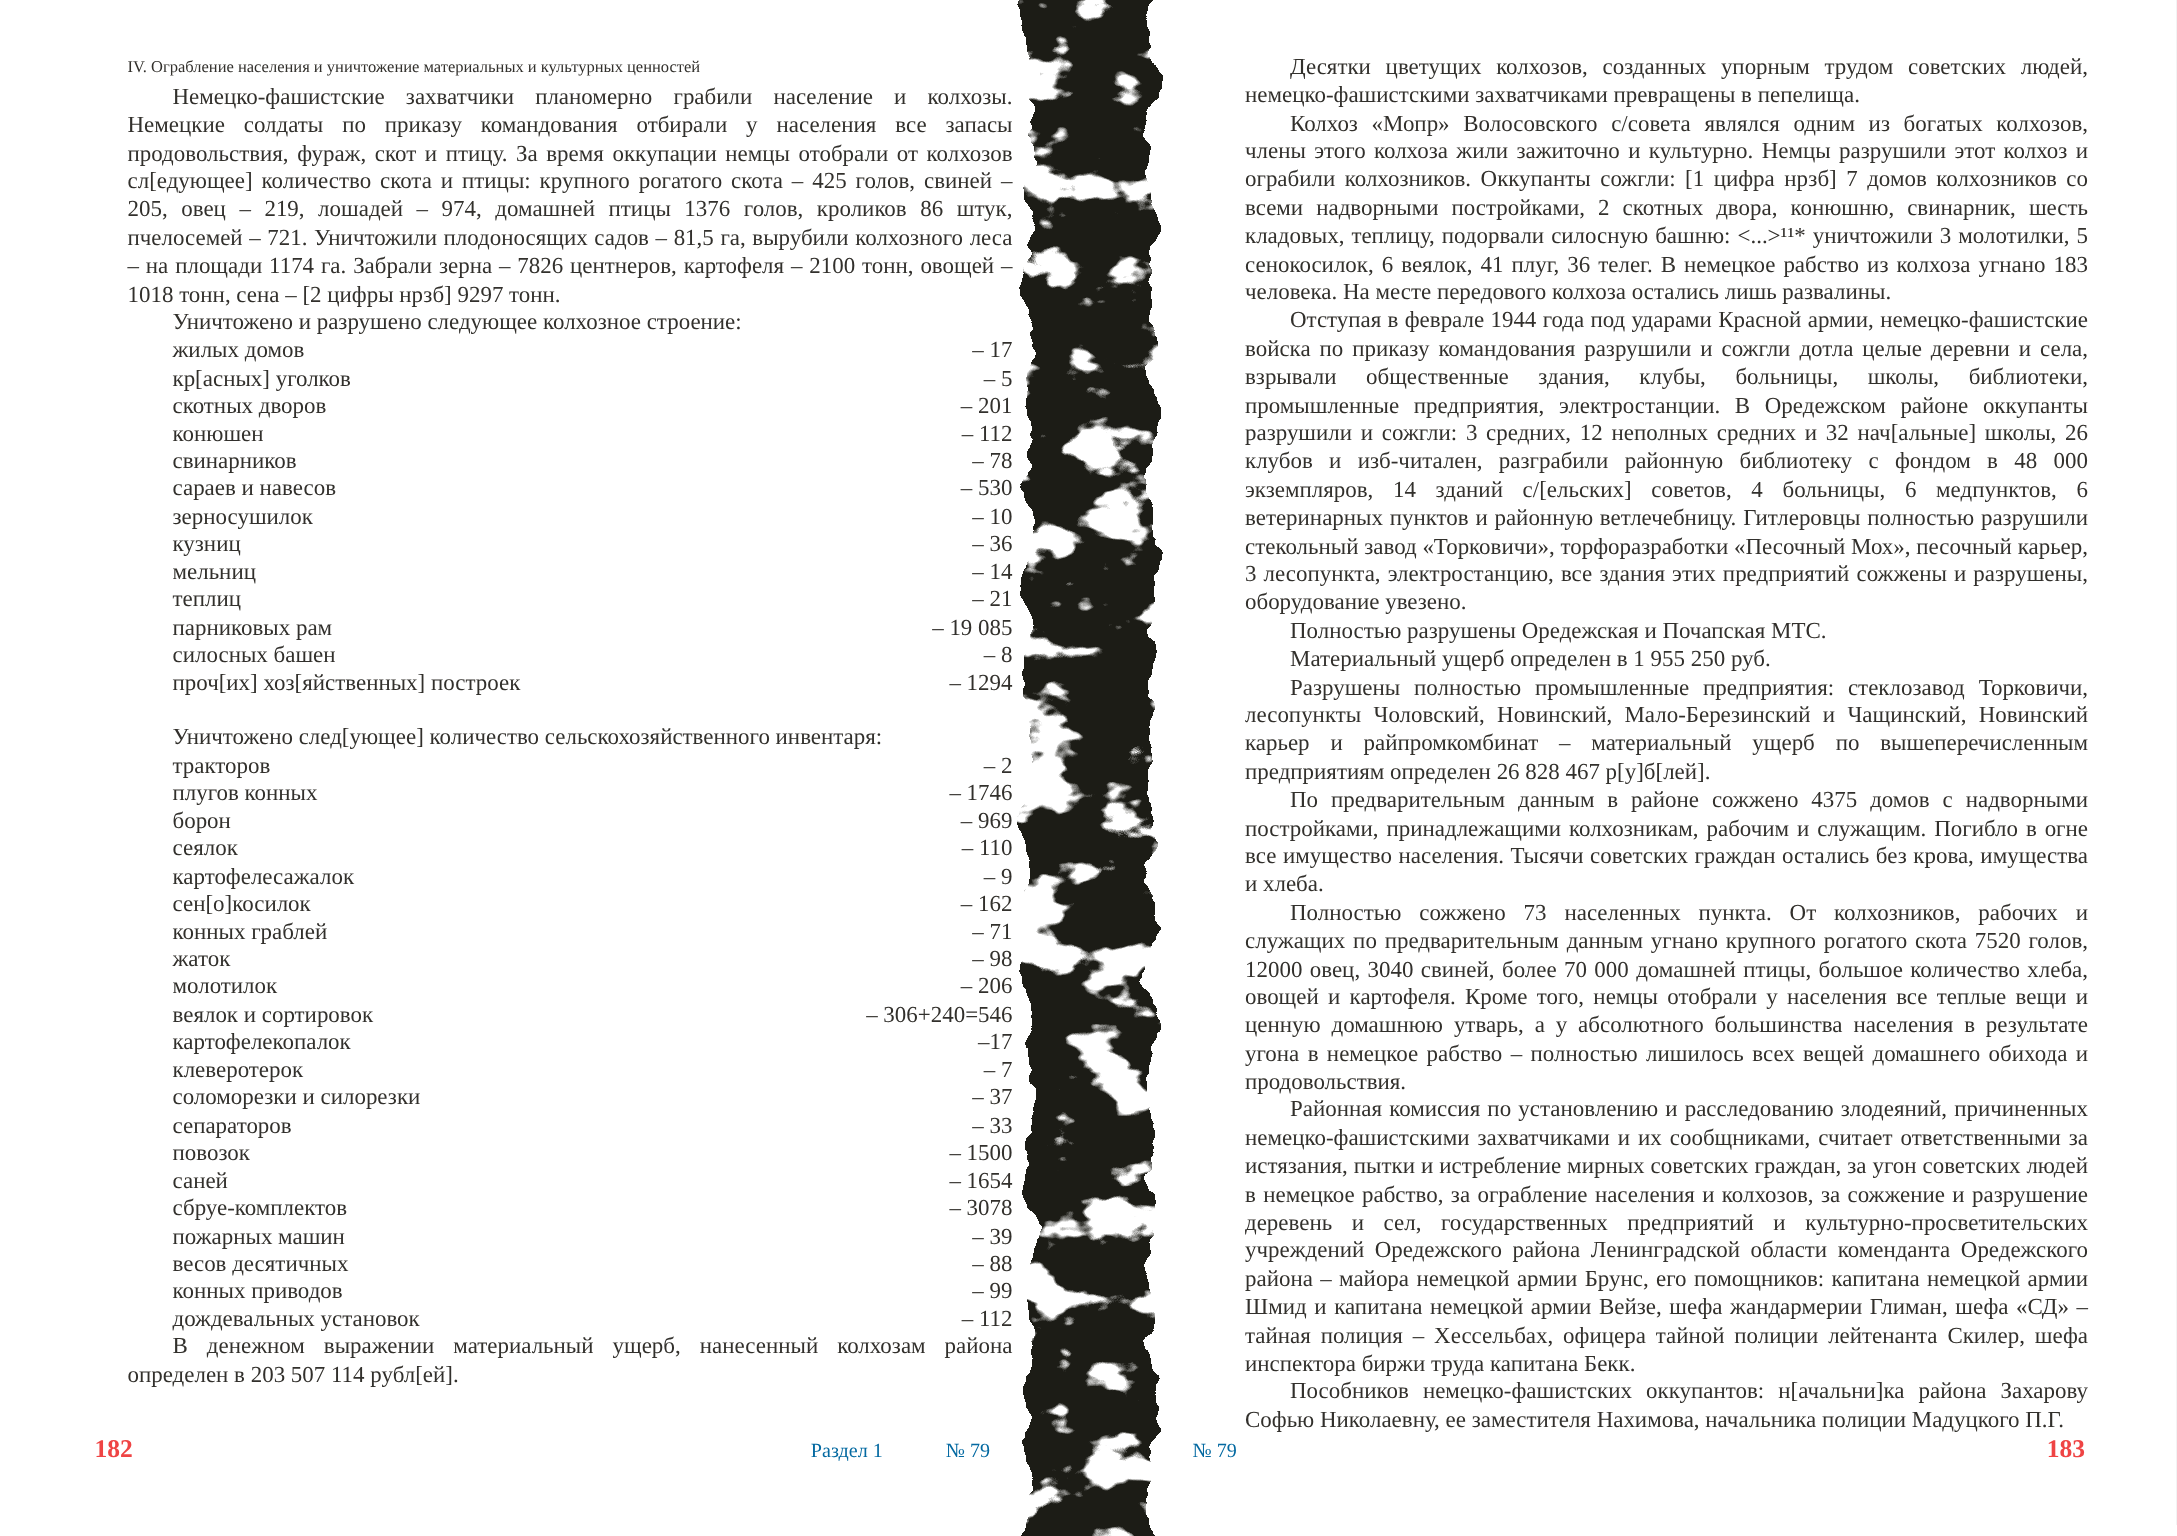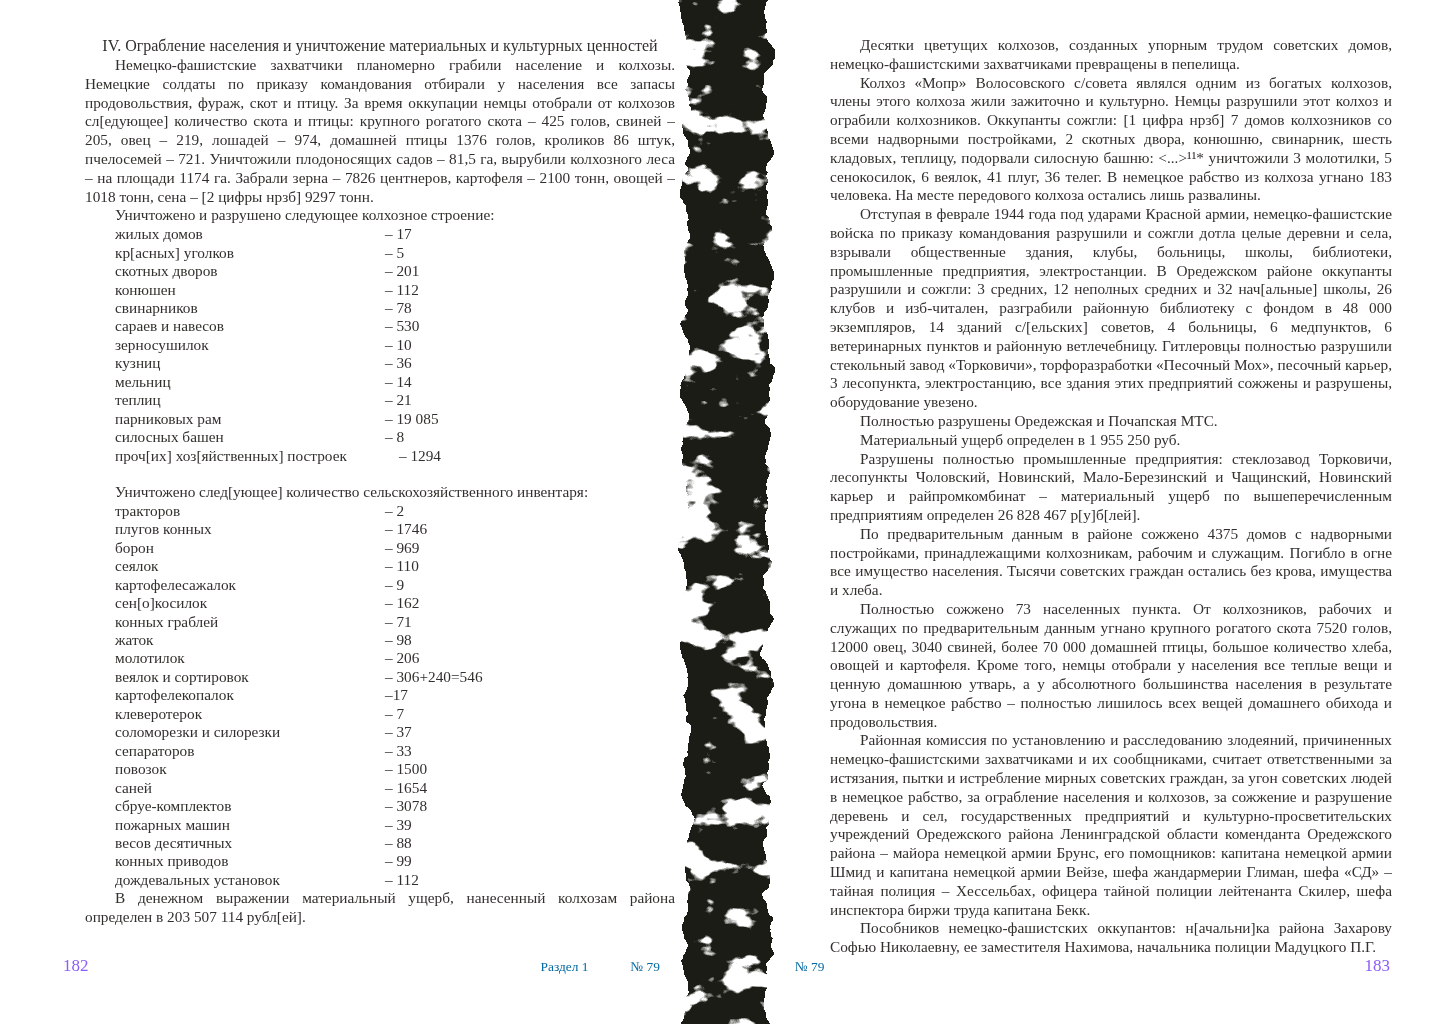--- a/index.html
+++ b/index.html
@@ -2,31 +2,31 @@
 <html lang="ru"><head>
 <meta charset="utf-8">
 <style>
   html,body{margin:0;padding:0;background:#e9e9e9;}
   #page{position:relative;width:1451px;height:1024px;background:#ffffff;overflow:hidden;
         font-family:"Liberation Serif","DejaVu Serif",serif;color:#32302c;}
   .col{position:absolute;top:36px;}
   #left-col{left:85px;width:590px;}
   #right-col{left:830px;width:562px;}
   p{margin:0;text-align:justify;text-indent:30px;font-size:15.3px;line-height:18.8px;}
-  .doc-heading{margin:0 0 1px 0;font-size:16px;line-height:19px;font-weight:400;text-align:center;text-indent:0;}
+  .doc-heading{margin:0 0 1px 0;font-size:11px;line-height:19px;font-weight:400;text-indent:0;}
   .list-title{text-indent:30px;}
   .list-title.second{margin-top:18px;}
   .dlist{padding-left:30px;}
-  .dlist .row{display:flex;font-size:15.3px;line-height:18.45px;}
+  .dlist .row{display:flex;font-size:15.3px;line-height:18.45px;justify-content:space-between;}
   .dlist .lbl{min-width:218px;padding-right:8px;}
   .dlist .val{white-space:nowrap;margin-left:44px;}
   .footer{position:absolute;top:956px;display:flex;justify-content:space-between;align-items:baseline;}
   #left-footer{left:63px;width:597px;}
   #right-footer{left:795px;width:595px;}
-  .pagenum{font-weight:400;font-size:17px;color:#8b5cf6;}
+  .pagenum{font-weight:700;font-size:17px;color:#ef4444;}
   .runhead{font-size:13.4px;color:#0369a1;}
   .runhead .gap{display:inline-block;width:42px;}
   #gutter{position:absolute;left:666px;top:0;width:132px;height:1024px;}
 </style>
 </head>
 <body>
 
 <div id="page">
 
   <div class="col" id="left-col">
@@ -232,21 +232,21 @@
       </mask>
     </defs>
     <g mask="url(#gmask)">
       <rect x="20" y="-12" width="82" height="1048" fill="#1b1a16" filter="url(#rag)"></rect>
       <rect x="30" y="-6" width="62" height="1036" fill="#1b1a16" filter="url(#rag)"></rect>
     </g>
   </svg>
 
   <div class="col" id="right-col">
 
-      <p>Десятки цветущих колхозов, созданных упорным трудом советских домов, немецко-фашистскими захватчиками превращены в пепелища.</p>
+      <p>Десятки цветущих колхозов, созданных упорным трудом советских людей, немецко-фашистскими захватчиками превращены в пепелища.</p>
 
       <p>Колхоз «Мопр» Волосовского с/совета являлся одним из богатых колхозов, члены этого колхоза жили зажиточно и культурно. Немцы разрушили этот колхоз и ограбили колхозников. Оккупанты сожгли: [1 цифра нрзб] 7 домов колхозников со всеми надворными постройками, 2 скотных двора, конюшню, свинарник, шесть кладовых, теплицу, подорвали силосную башню: &lt;...&gt;¹¹* уничтожили 3 молотилки, 5 сенокосилок, 6 веялок, 41 плуг, 36 телег. В немецкое рабство из колхоза угнано 183 человека. На месте передового колхоза остались лишь развалины.</p>
 
       <p>Отступая в феврале 1944 года под ударами Красной армии, немецко-фашистские войска по приказу командования разрушили и сожгли дотла целые деревни и села, взрывали общественные здания, клубы, больницы, школы, библиотеки, промышленные предприятия, электростанции. В Оредежском районе оккупанты разрушили и сожгли: 3 средних, 12 неполных средних и 32 нач[альные] школы, 26 клубов и изб-читален, разграбили районную библиотеку с фондом в 48 000 экземпляров, 14 зданий с/[ельских] советов, 4 больницы, 6 медпунктов, 6 ветеринарных пунктов и районную ветлечебницу. Гитлеровцы полностью разрушили стекольный завод «Торковичи», торфоразработки «Песочный Мох», песочный карьер, 3 лесопункта, электростанцию, все здания этих предприятий сожжены и разрушены, оборудование увезено.</p>
 
       <p>Полностью разрушены Оредежская и Почапская МТС.</p>
 
       <p>Материальный ущерб определен в 1 955 250 руб.</p>
 
       <p>Разрушены полностью промышленные предприятия: стеклозавод Торковичи, лесопункты Чоловский, Новинский, Мало-Березинский и Чащинский, Новинский карьер и райпромкомбинат – материальный ущерб по вышеперечисленным предприятиям определен 26 828 467 р[у]б[лей].</p>

